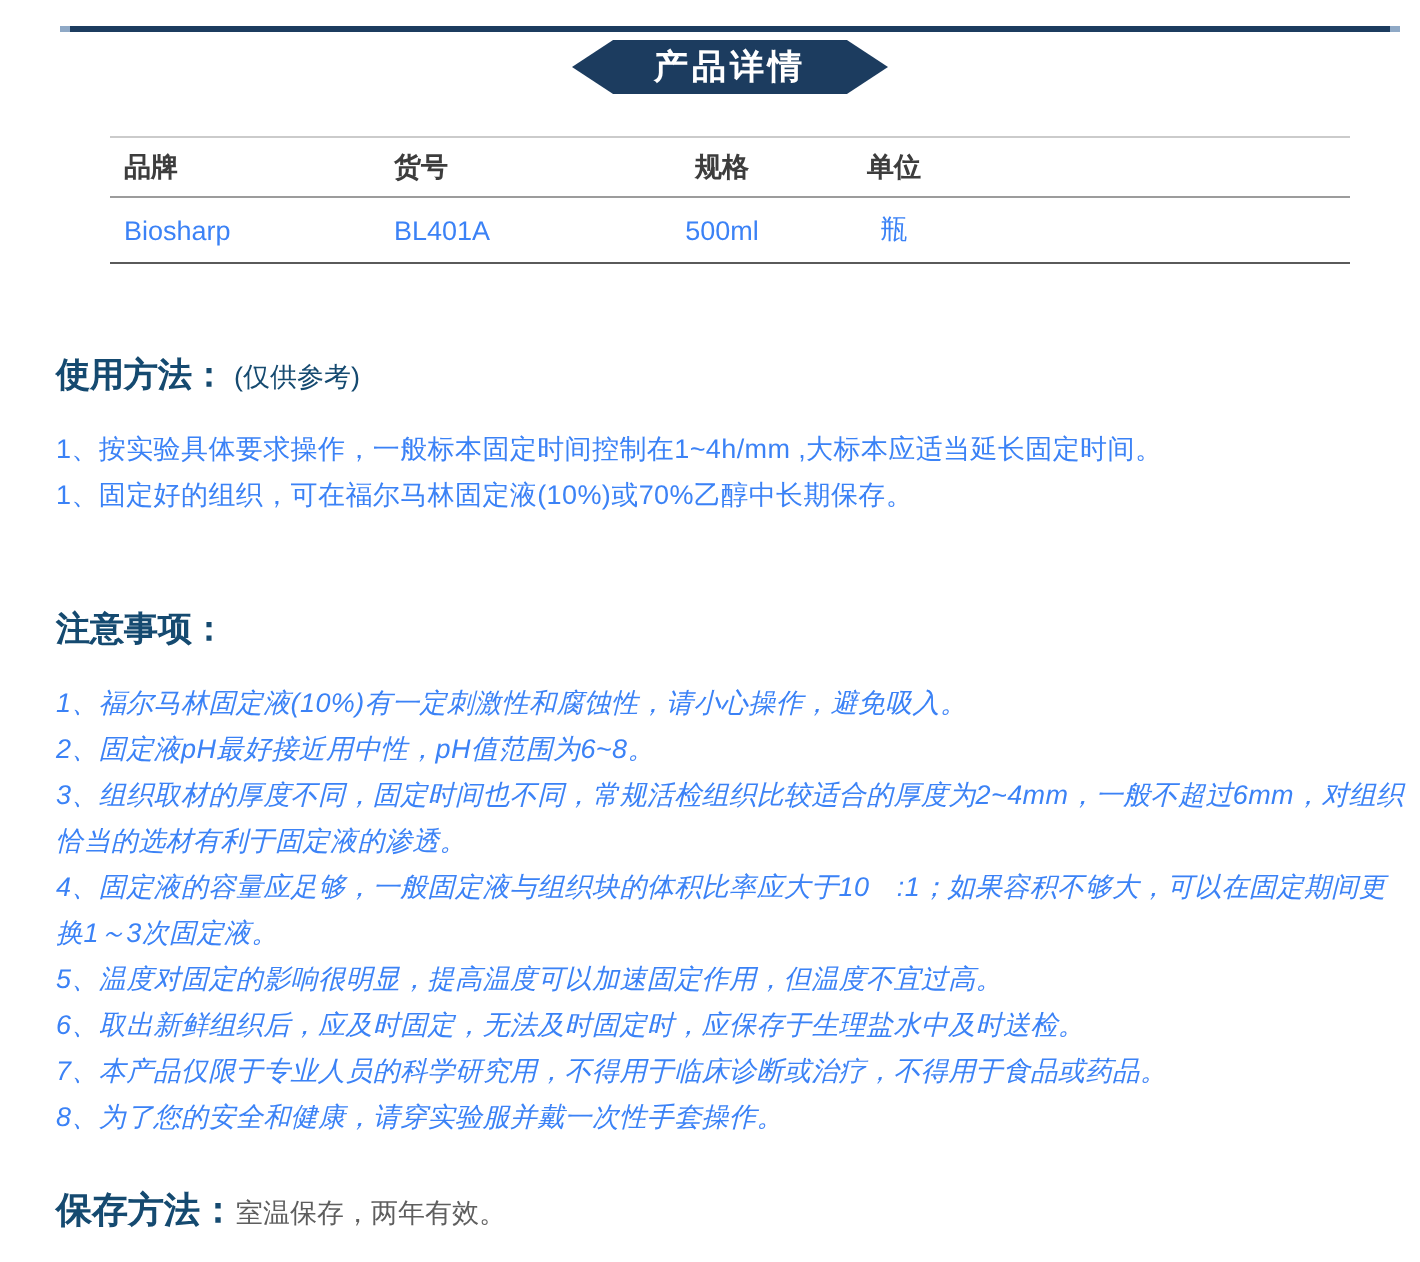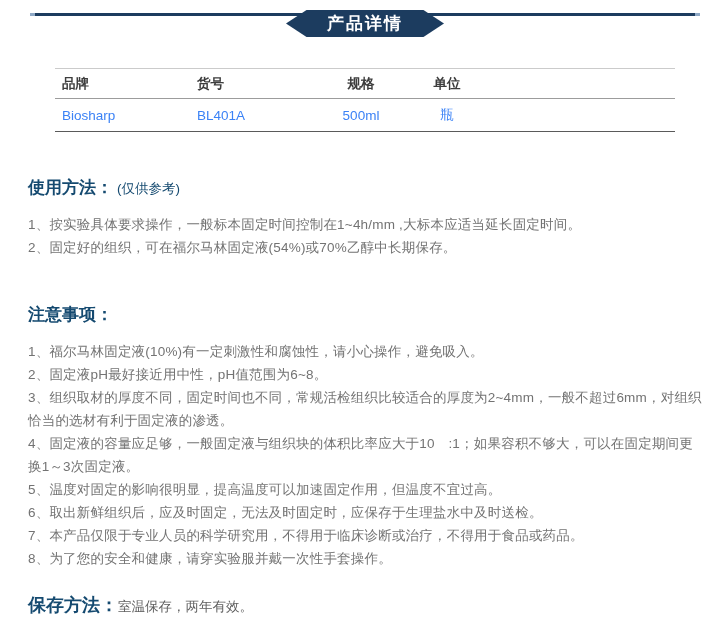--- a/index.html
+++ b/index.html
@@ -21,21 +21,21 @@
     position: absolute;
     left: 30px; top: 13px;
     width: 670px; height: 3px;
     background: linear-gradient(to right,
       #8FA9C6 0px, #8FA9C6 5px,
       #1C3C5F 5px, #1C3C5F 665px,
       #8FA9C6 665px, #8FA9C6 670px);
   }
   .header-banner {
     position: absolute;
-    left: 286px; top: 10px;
+    left: 286px; top: 20px;
     width: 158px; height: 27px;
     background: #1C3C5F;
     clip-path: polygon(0% 50%, 13% 0%, 87% 0%, 100% 50%, 87% 100%, 13% 100%);
     display: flex; align-items: center; justify-content: center;
   }
   .header-banner span {
     color: #ffffff;
     font-size: 17px;
     font-weight: bold;
     letter-spacing: 2px;
@@ -80,27 +80,27 @@
   .sec-heading .sub {
     font-size: 13.5px;
     font-weight: normal;
     margin-left: 4px;
   }
   .sec-items {
     margin-top: 13px;
     list-style: none;
   }
   .sec-items li {
-    color: #737373;
+    color: #3b82f6;
     font-size: 13.5px;
     line-height: 23px;
     letter-spacing: 0.2px;
   }
   .notes-heading { }
-  .notes-items { margin-top: 14px; }
+  .notes-items { margin-top: 14px; font-style: italic; }
 
   .storage {
     margin: 25px 0 0 28px;
     font-size: 13.5px;
     line-height: 20px;
   }
   .storage .storage-label {
     color: #154A70;
     font-size: 18px;
     font-weight: bold;
@@ -133,21 +133,21 @@
       <div class="col-unit">瓶</div>
     </div>
   </div>
 
   <div class="section">
     <div class="sec-heading">
       <span>使用方法：</span><span class="sub">(仅供参考)</span>
     </div>
     <ul class="sec-items">
       <li>1、按实验具体要求操作，一般标本固定时间控制在1~4h/mm ,大标本应适当延长固定时间。</li>
-      <li>2、固定好的组织，可在福尔马林固定液(54%)或70%乙醇中长期保存。</li>
+      <li>1、固定好的组织，可在福尔马林固定液(10%)或70%乙醇中长期保存。</li>
     </ul>
   </div>
 
   <div class="section">
     <div class="sec-heading notes-heading">
       <span>注意事项：</span>
     </div>
     <ul class="sec-items notes-items">
       <li>1、福尔马林固定液(10%)有一定刺激性和腐蚀性，请小心操作，避免吸入。</li>
       <li>2、固定液pH最好接近用中性，pH值范围为6~8。</li>

